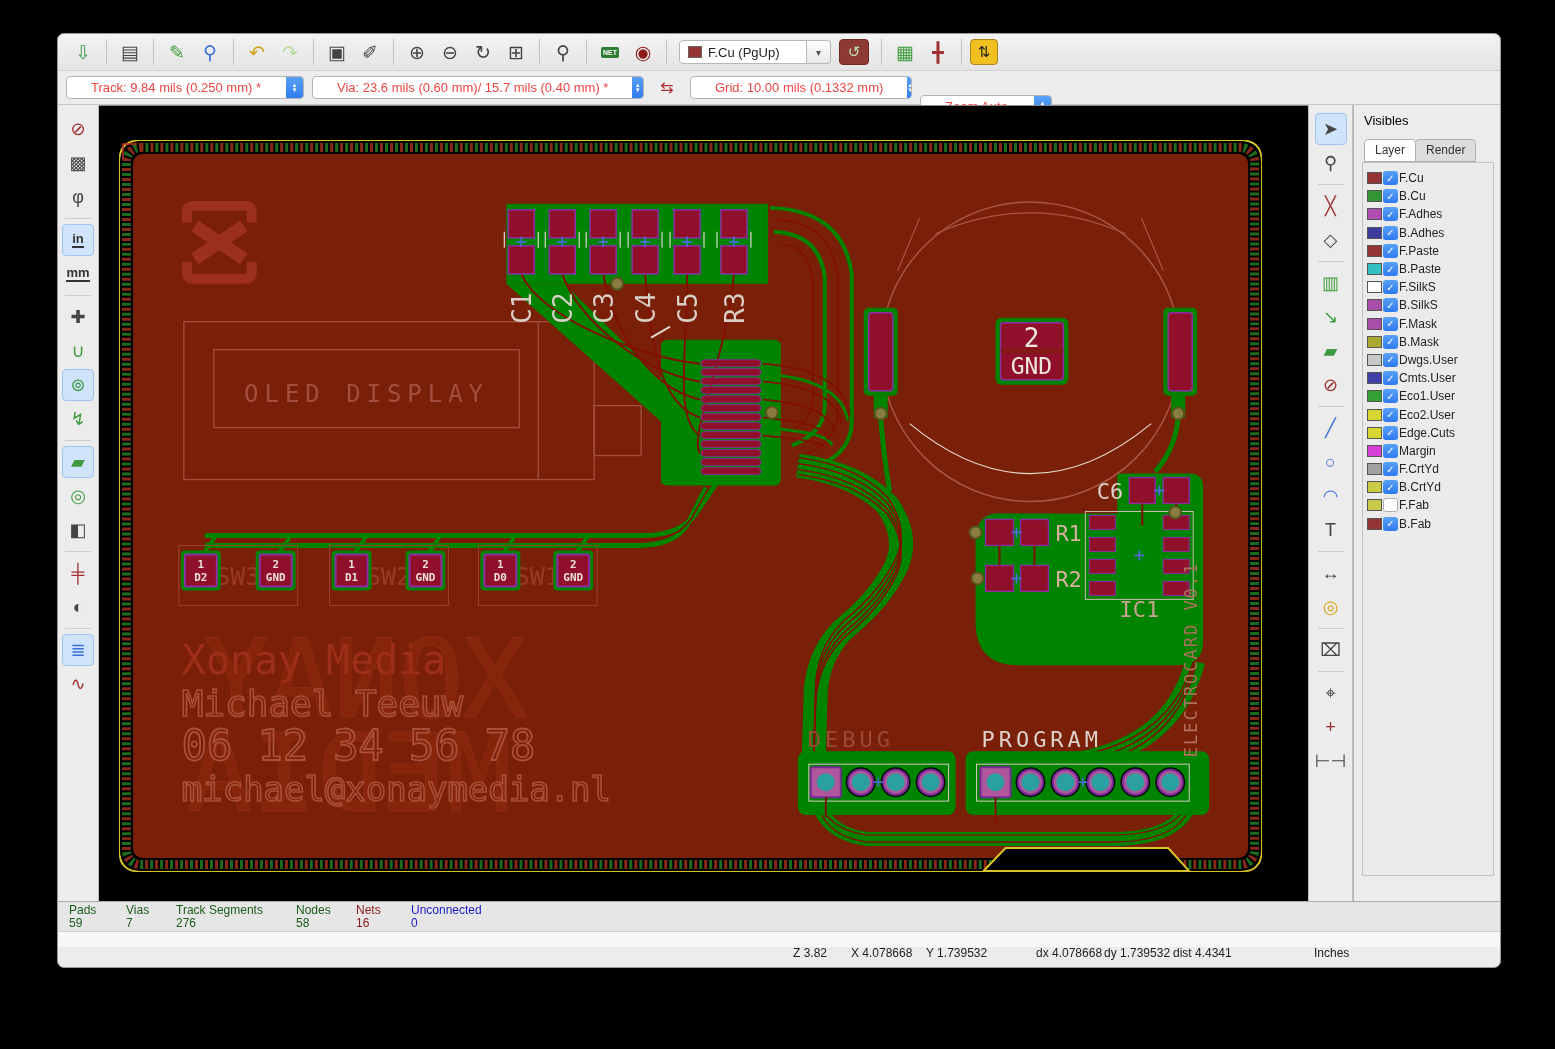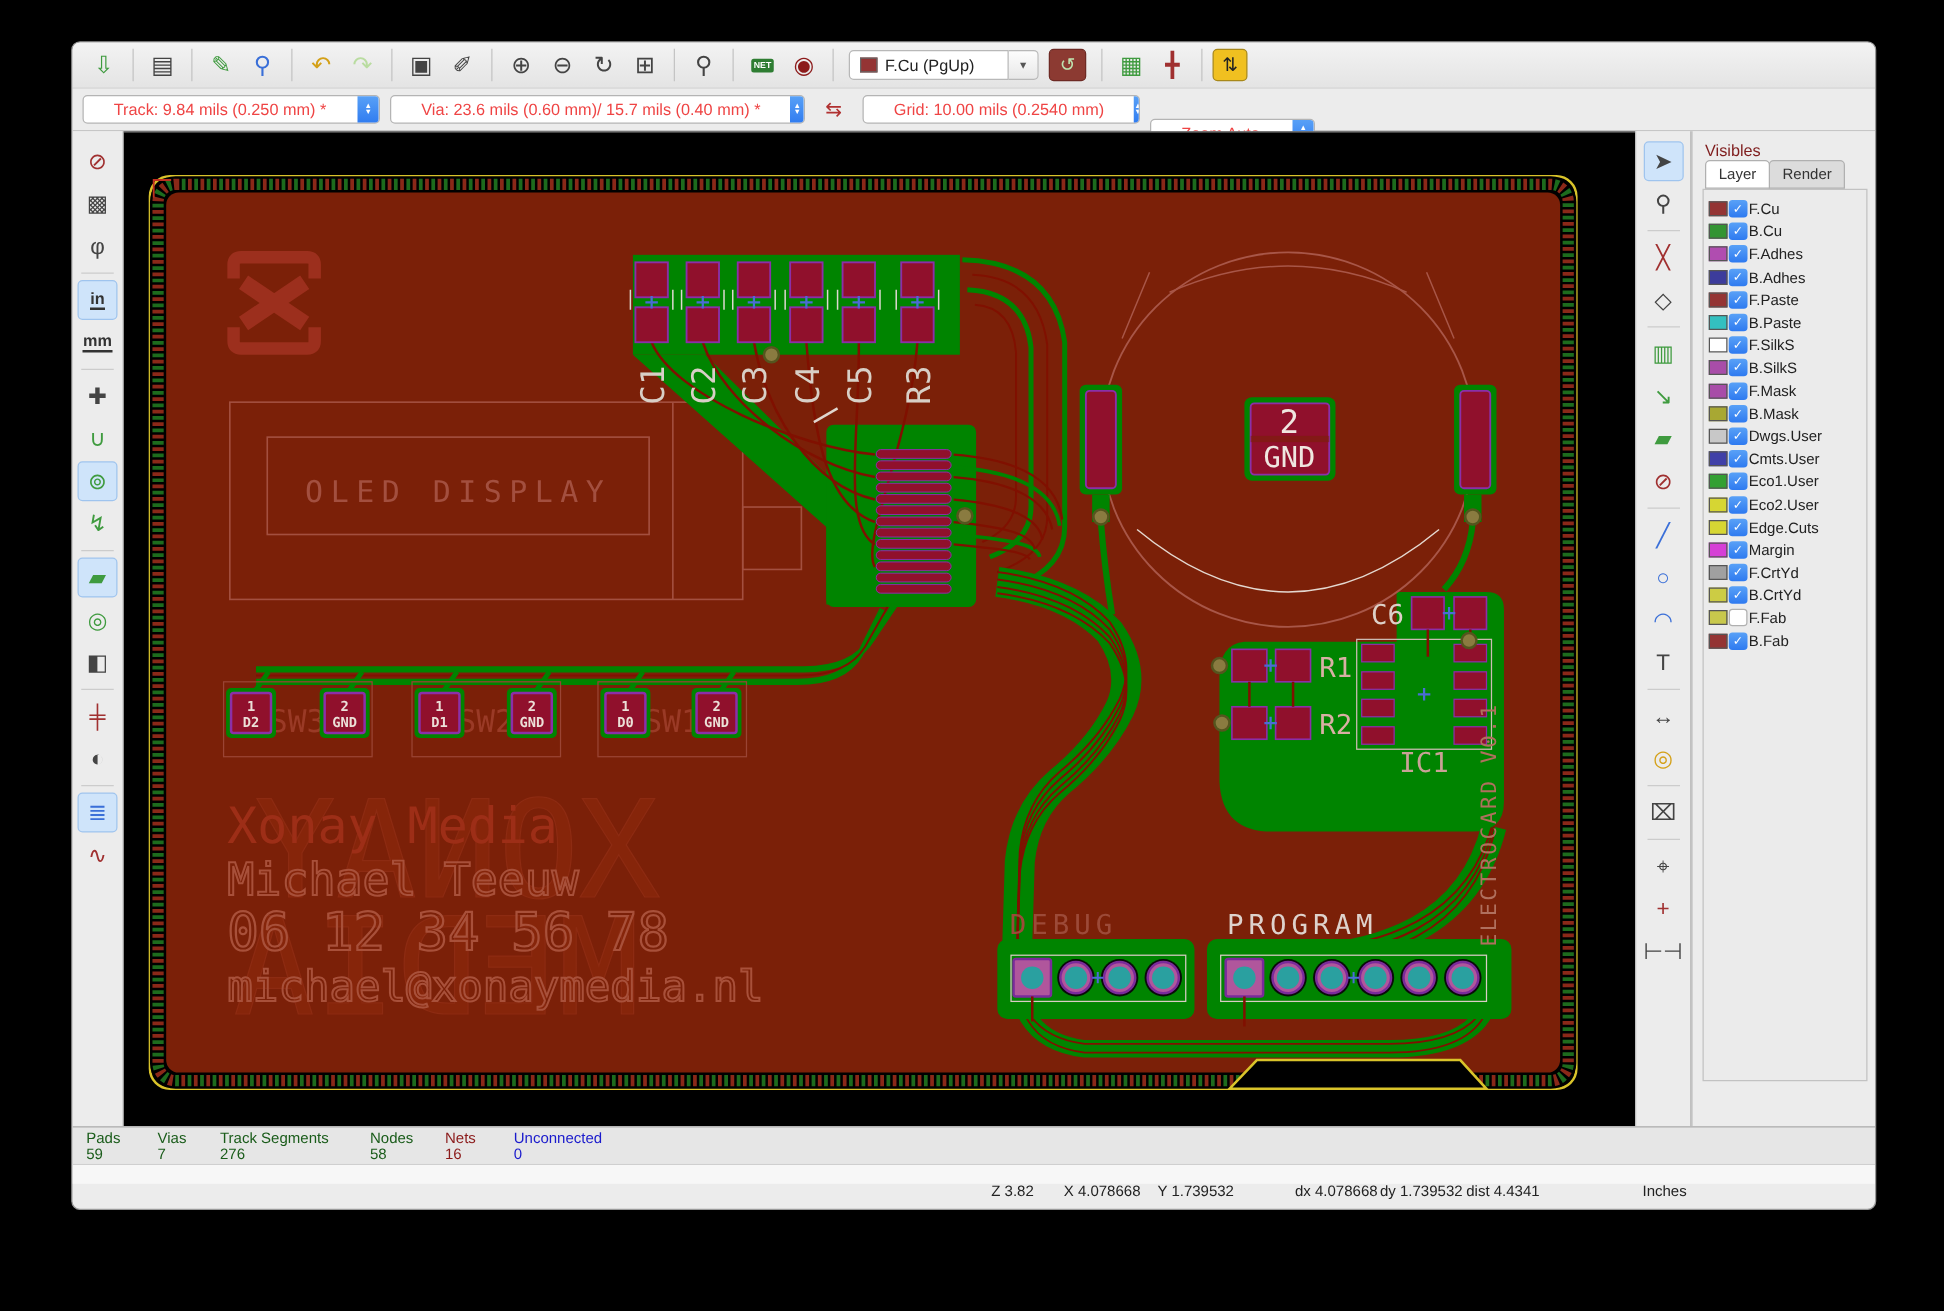--- a/index.html
+++ b/index.html
@@ -66,21 +66,21 @@
   .vtoolbar.right { width:45px; border-left:1px solid #c0c0c0; border-right:1px solid #c0c0c0; }
   .vbtn { width:32px; height:32px; border:none; background:transparent; border-radius:4px;
           font-size:18px; color:#444; display:flex; align-items:center; justify-content:center; }
   .vbtn.sel { background:#cfe4fa; border:1px solid #9fc4ee; }
   .vbtn .txt { font-size:13px; font-weight:bold; color:#333; border-bottom:2px solid #333; line-height:1.1; }
   .vsep { width:26px; height:1px; background:#cccccc; margin:3px 0; }
   .canvas { flex:1; background:#000; position:relative; border-top:1px solid #888; }
   .canvas svg { position:absolute; inset:0; }
   
   .panel { width:147px; background:#ececec; border-left:1px solid #b6b6b6; padding:6px 6px 0 8px; }
-  .panel h3 { font-size:13px; font-weight:normal; color:#7f1d1d; margin:2px 0 0 2px; }
+  .panel h3 { font-size:13px; font-weight:normal; color:#000000; margin:2px 0 11px 2px; }
   .tabs { display:flex; margin-left:2px; }
   .tab { font-size:12px; padding:3px 10px 4px; border:1px solid #b0b0b0; border-radius:4px 4px 0 0;
          background:#dcdcdc; color:#333; margin-right:-1px; }
   .tab.active { background:#fff; position:relative; z-index:2; }
   .layerlist { border:1px solid #c2c2c2; background:#ebebeb; padding:6px 4px; height:714px; }
   .lrow { display:flex; align-items:center; gap:1px; height:18.2px; }
   .lsw { width:15px; height:12px; border:1px solid #555; flex:none; }
   .cb { width:15px; height:14px; border-radius:3px; flex:none;
         background:linear-gradient(#59a1f7,#2e7af0); color:#fff; font-size:10px;
         display:flex; align-items:center; justify-content:center; }
@@ -190,21 +190,21 @@
       <span class="stepper">▲<br>▼</span>
     </div>
     <div class="combo wide2">
       <span class="ctext">Via: 23.6 mils (0.60 mm)/ 15.7 mils (0.40 mm) *</span>
       <span class="stepper">▲<br>▼</span>
     </div>
     <button class="tbtn diffpair">
         <span>⇆</span>
       </button>
     <div class="combo wide3">
-      <span class="ctext">Grid: 10.00 mils (0.2540 mm)</span>
+      <span class="ctext">Grid: 10.00 mils (0.1332 mm)</span>
       <span class="stepper">▲<br>▼</span>
     </div>
     <div class="combo wide4">
       <span class="ctext">Zoom Auto</span>
       <span class="stepper">▲<br>▼</span>
     </div>
   </div>
 
   <div class="main">
 

